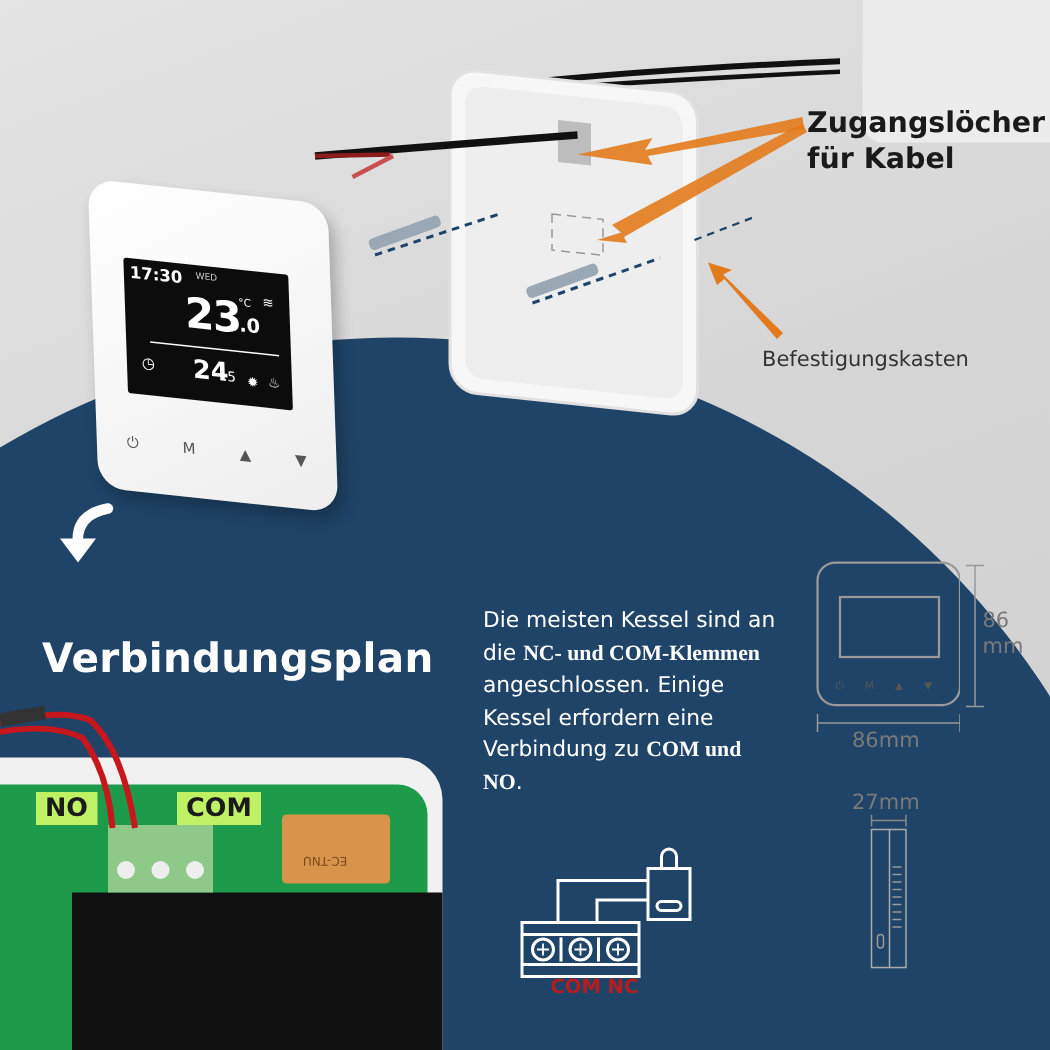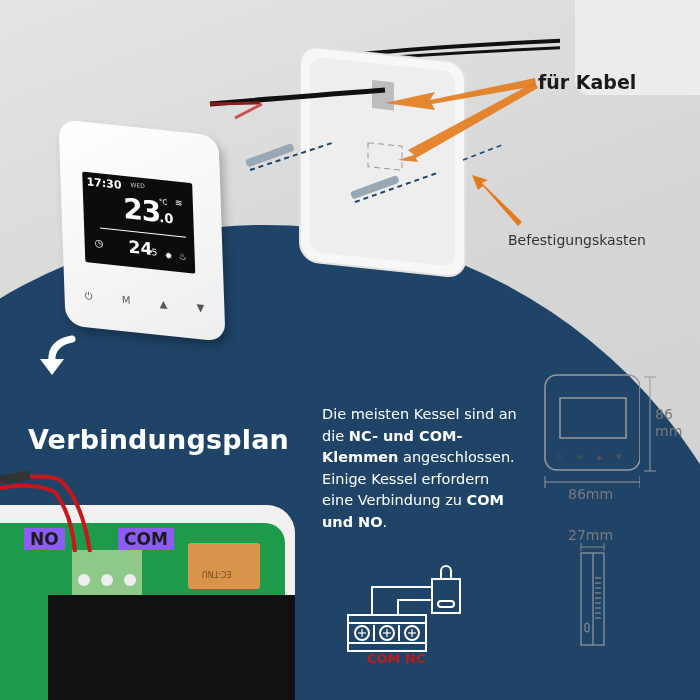--- a/index.html
+++ b/index.html
@@ -6,25 +6,25 @@
   body{width:700px;height:700px;overflow:hidden;position:relative;
     background:linear-gradient(160deg,#e4e4e4 0%,#d6d6d6 45%,#cfcfcf 100%);
     font-family:"DejaVu Sans","Liberation Sans",sans-serif;}
   .abs{position:absolute;}
   .blue{position:absolute;left:-250px;top:225px;width:1030px;height:1030px;border-radius:50%;background:#1f4468;}
   .wall-light{position:absolute;left:575px;top:0;width:125px;height:95px;background:#ececec;border-bottom-left-radius:14px;}
   .h-title{font-weight:bold;color:#1a1a1a;font-size:19px;line-height:24px;}
   .h-sub{color:#333;font-size:14px;line-height:20px;}
   .plan-title{left:28px;top:396px;color:#fff;font-weight:bold;font-size:27px;letter-spacing:0.2px;margin-top:28px;}
   .plan-text{left:322px;top:404px;width:200px;color:#fff;font-size:14.5px;line-height:21.5px;}
-  .plan-text b{font-weight:bold;}
+  .plan-text b{font-weight:bold;font-family:Liberation Serif, serif;}
   .thermo{left:62px;top:128px;width:160px;height:205px;background:linear-gradient(150deg,#ffffff,#eeeeee);border-radius:18px;transform:skewY(8deg) rotate(-2deg);box-shadow:4px 6px 10px rgba(0,0,0,.25);}
   .screen{left:22px;top:50px;width:110px;height:90px;background:#0c0c0c;border-radius:2px;color:#fff;}
   .btnrow{left:20px;top:168px;width:120px;display:flex;justify-content:space-between;font-size:10px;color:#555;}
-  .lbl-box{background:#8b5cf6;color:#1b1b1b;font-weight:bold;font-size:17px;padding:1px 6px;}
+  .lbl-box{background:#bef264;color:#1b1b1b;font-weight:bold;font-size:17px;padding:1px 6px;}
   .dim{color:#7a7a7a;font-size:14px;}
 </style>
 </head>
 <body>
 
 <div class="blue"></div>
 <div class="wall-light"></div>
 
 <svg class="abs" style="left:200px;top:0;" width="360" height="290">
   <path d="M150 55 Q250 45 380 40" stroke="#111" stroke-width="4" fill="none"></path>
@@ -42,20 +42,21 @@
   <line x1="155" y1="202" x2="240" y2="172" stroke="#1f4468" stroke-width="2" stroke-dasharray="5,4"></line>
   <line x1="263" y1="160" x2="302" y2="145" stroke="#1f4468" stroke-width="1.5" stroke-dasharray="5,4"></line>
   <rect x="45" y="160" width="50" height="8" rx="3" fill="#9aa7b4" transform="rotate(-20 45 160)"></rect>
   <rect x="150" y="192" width="50" height="8" rx="3" fill="#9aa7b4" transform="rotate(-20 150 192)"></rect>
   <polygon points="335,78 230,100 235,92 185,103 235,110 232,104 336,86" fill="#e37b1c" opacity="0.9"></polygon>
   <polygon points="335,82 208,150 214,155 198,160 218,162 216,158 338,88" fill="#e37b1c" opacity="0.9"></polygon>
   <polygon points="322,222 282,183 288,180 272,175 278,190 283,186 318,226" fill="#e37b1c"></polygon>
 </svg>
 
 <div class="abs" style="left:538px;top:70px;">
+  <div class="h-title">Zugangslöcher</div>
   <div class="h-title">für Kabel</div>
   <div style="height:6px"></div>
 </div>
 <div class="abs" style="left:508px;top:220px;">
   <div style="height:10px"></div>
   <div class="h-sub">Befestigungskasten</div>
 </div>
 
 <div class="abs thermo">
   <div class="abs screen">

